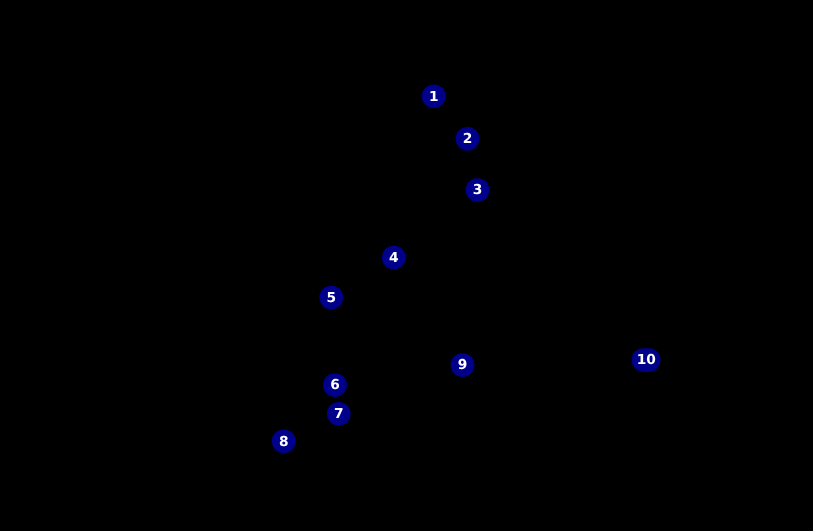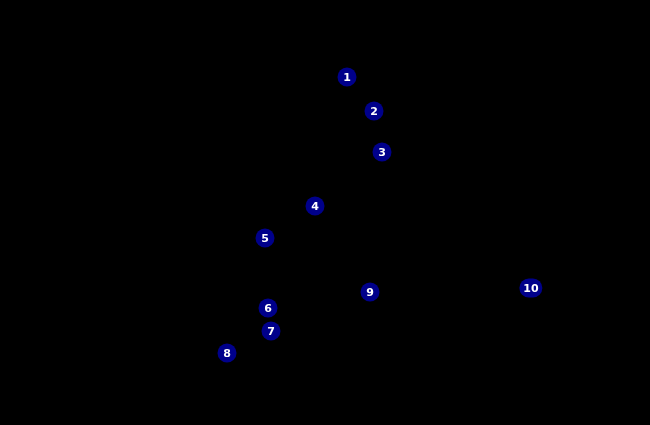--- a/index.html
+++ b/index.html
@@ -42,14 +42,14 @@
 <div id="canvas" style="background: rgb(0, 0, 0); width: 650px; height: 425px;">
     <div class="marker" style="left: 347px; top: 77px; background: rgb(0, 0, 139); color: rgb(255, 255, 255);">1</div>
     <div class="marker" style="left: 374px; top: 111px; background: rgb(0, 0, 139); color: rgb(255, 255, 255);">2</div>
     <div class="marker" style="left: 382px; top: 152px; background: rgb(0, 0, 139); color: rgb(255, 255, 255);">3</div>
     <div class="marker" style="left: 315px; top: 206px; background: rgb(0, 0, 139); color: rgb(255, 255, 255);">4</div>
     <div class="marker" style="left: 265px; top: 238px; background: rgb(0, 0, 139); color: rgb(255, 255, 255);">5</div>
     <div class="marker" style="left: 268px; top: 308px; background: rgb(0, 0, 139); color: rgb(255, 255, 255);">6</div>
     <div class="marker" style="left: 271px; top: 331px; background: rgb(0, 0, 139); color: rgb(255, 255, 255);">7</div>
     <div class="marker" style="left: 227px; top: 353px; background: rgb(0, 0, 139); color: rgb(255, 255, 255);">8</div>
     <div class="marker" style="left: 370px; top: 292px; background: rgb(0, 0, 139); color: rgb(255, 255, 255);">9</div>
-    <div class="marker" style="left: 531px; top: 288px; background: rgb(0, 0, 139); color: rgb(255, 255, 255);">10</div>
+    <div class="marker" style="left: 517px; top: 288px; background: rgb(0, 0, 139); color: rgb(255, 255, 255);">10</div>
   </div>
 
 </body></html>

